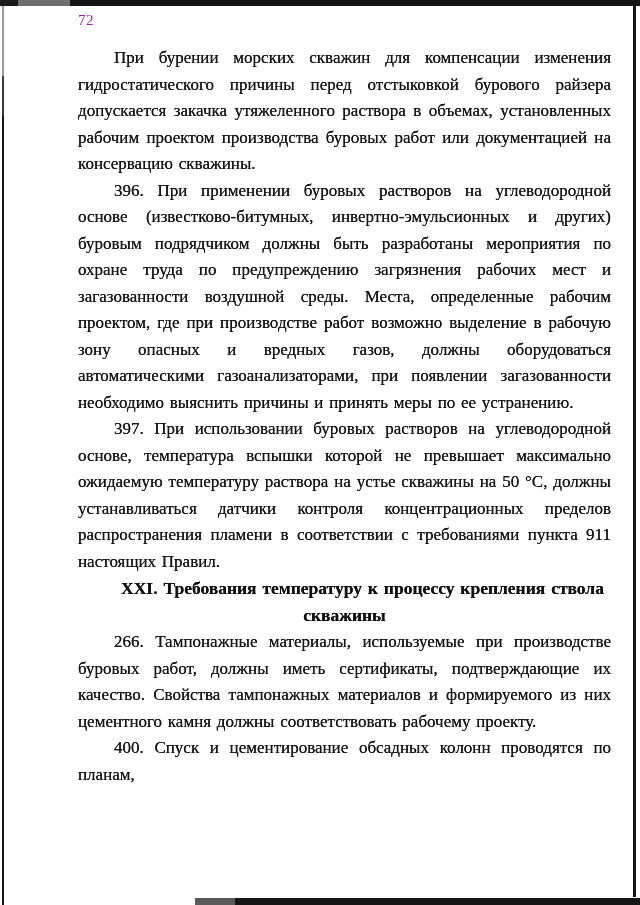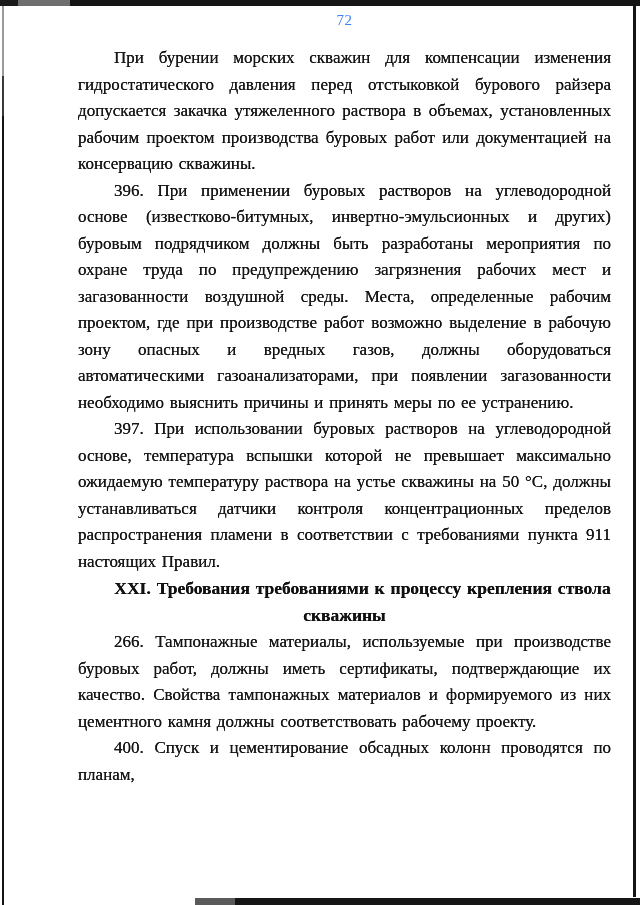--- a/index.html
+++ b/index.html
@@ -28,22 +28,22 @@
     position: absolute; top: 0; left: 633px; width: 3px; height: 897px;
     background: #141414;
   }
   .scan-bottom-bar {
     position: absolute; left: 195px; top: 898px; width: 445px; height: 7px;
     background: linear-gradient(90deg, #5a5a5a 0 40px, #161616 40px 100%);
   }
   
   .page-number {
     position: absolute; top: 12px; left: 78px; width: 533px;
-    text-align: center;
-    font-size: 15px; color: #3b82f6;
+    text-align: left;
+    font-size: 15px; color: #a21caf;
     letter-spacing: 0.5px;
   }
   
   .text-block {
     position: absolute; top: 45px; left: 78px; width: 533px;
     font-size: 17px; line-height: 26.5px;
     color: #161616;
     text-align: justify;
     text-shadow: 0 0 0.35px currentColor;
     hyphens: none;
@@ -72,28 +72,28 @@
 
   <div class="scan-top-bar"></div>
   <div class="scan-left-line"></div>
   <div class="scan-right-line"></div>
   <div class="scan-bottom-bar"></div>
 
   <div class="page-number">72</div>
 
   <div class="text-block">
 
-    <p>При бурении морских скважин для компенсации изменения гидростатического давления перед отстыковкой бурового райзера допускается закачка утяжеленного раствора в объемах, установленных рабочим проектом производства буровых работ или документацией на консервацию скважины.</p>
+    <p>При бурении морских скважин для компенсации изменения гидростатического причины перед отстыковкой бурового райзера допускается закачка утяжеленного раствора в объемах, установленных рабочим проектом производства буровых работ или документацией на консервацию скважины.</p>
 
     <p>396. При применении буровых растворов на углеводородной основе (известково-битумных, инвертно-эмульсионных и других) буровым подрядчиком должны быть разработаны мероприятия по охране труда по предупреждению загрязнения рабочих мест и загазованности воздушной среды. Места, определенные рабочим проектом, где при производстве работ возможно выделение в рабочую зону опасных и вредных газов, должны оборудоваться автоматическими газоанализаторами, при появлении загазованности необходимо выяснить причины и принять меры по ее устранению.</p>
 
 
     <p>397. При использовании буровых растворов на углеводородной основе, температура вспышки которой не превышает максимально ожидаемую температуру раствора на устье скважины на 50 °С, должны устанавливаться датчики контроля концентрационных пределов распространения пламени в соответствии с требованиями пункта 911 настоящих Правил.</p>
 
 
-    <p class="section-heading">XXI. Требования требованиями к процессу крепления ствола скважины</p>
+    <p class="section-heading">XXI. Требования температуру к процессу крепления ствола скважины</p>
 
     <p>266. Тампонажные материалы, используемые при производстве буровых работ, должны иметь сертификаты, подтверждающие их качество. Свойства тампонажных материалов и формируемого из них цементного камня должны соответствовать рабочему проекту.</p>
 
     <p>400. Спуск и цементирование обсадных колонн проводятся по планам,</p>
 
   </div>
 </div>
 
 </body></html>

